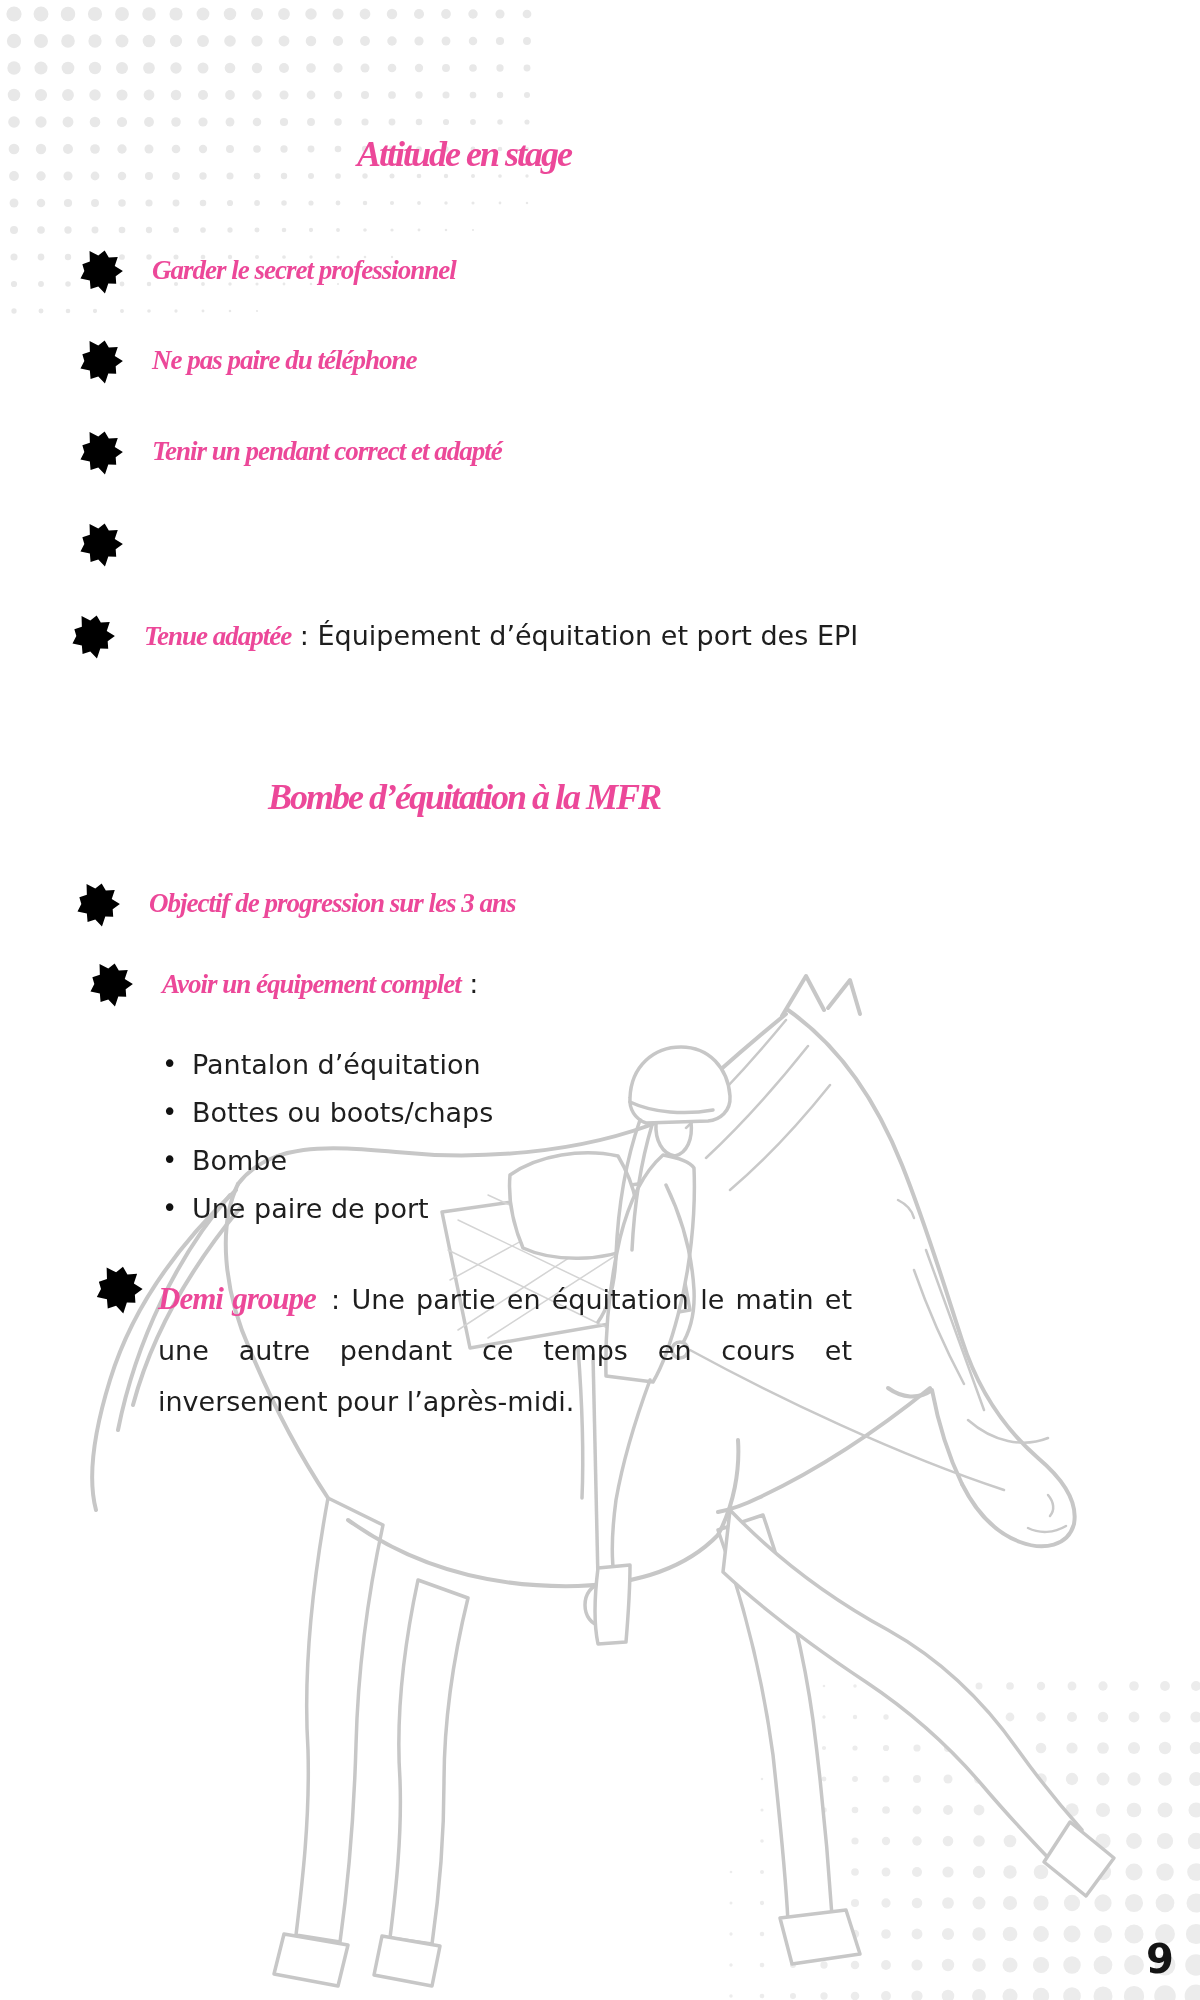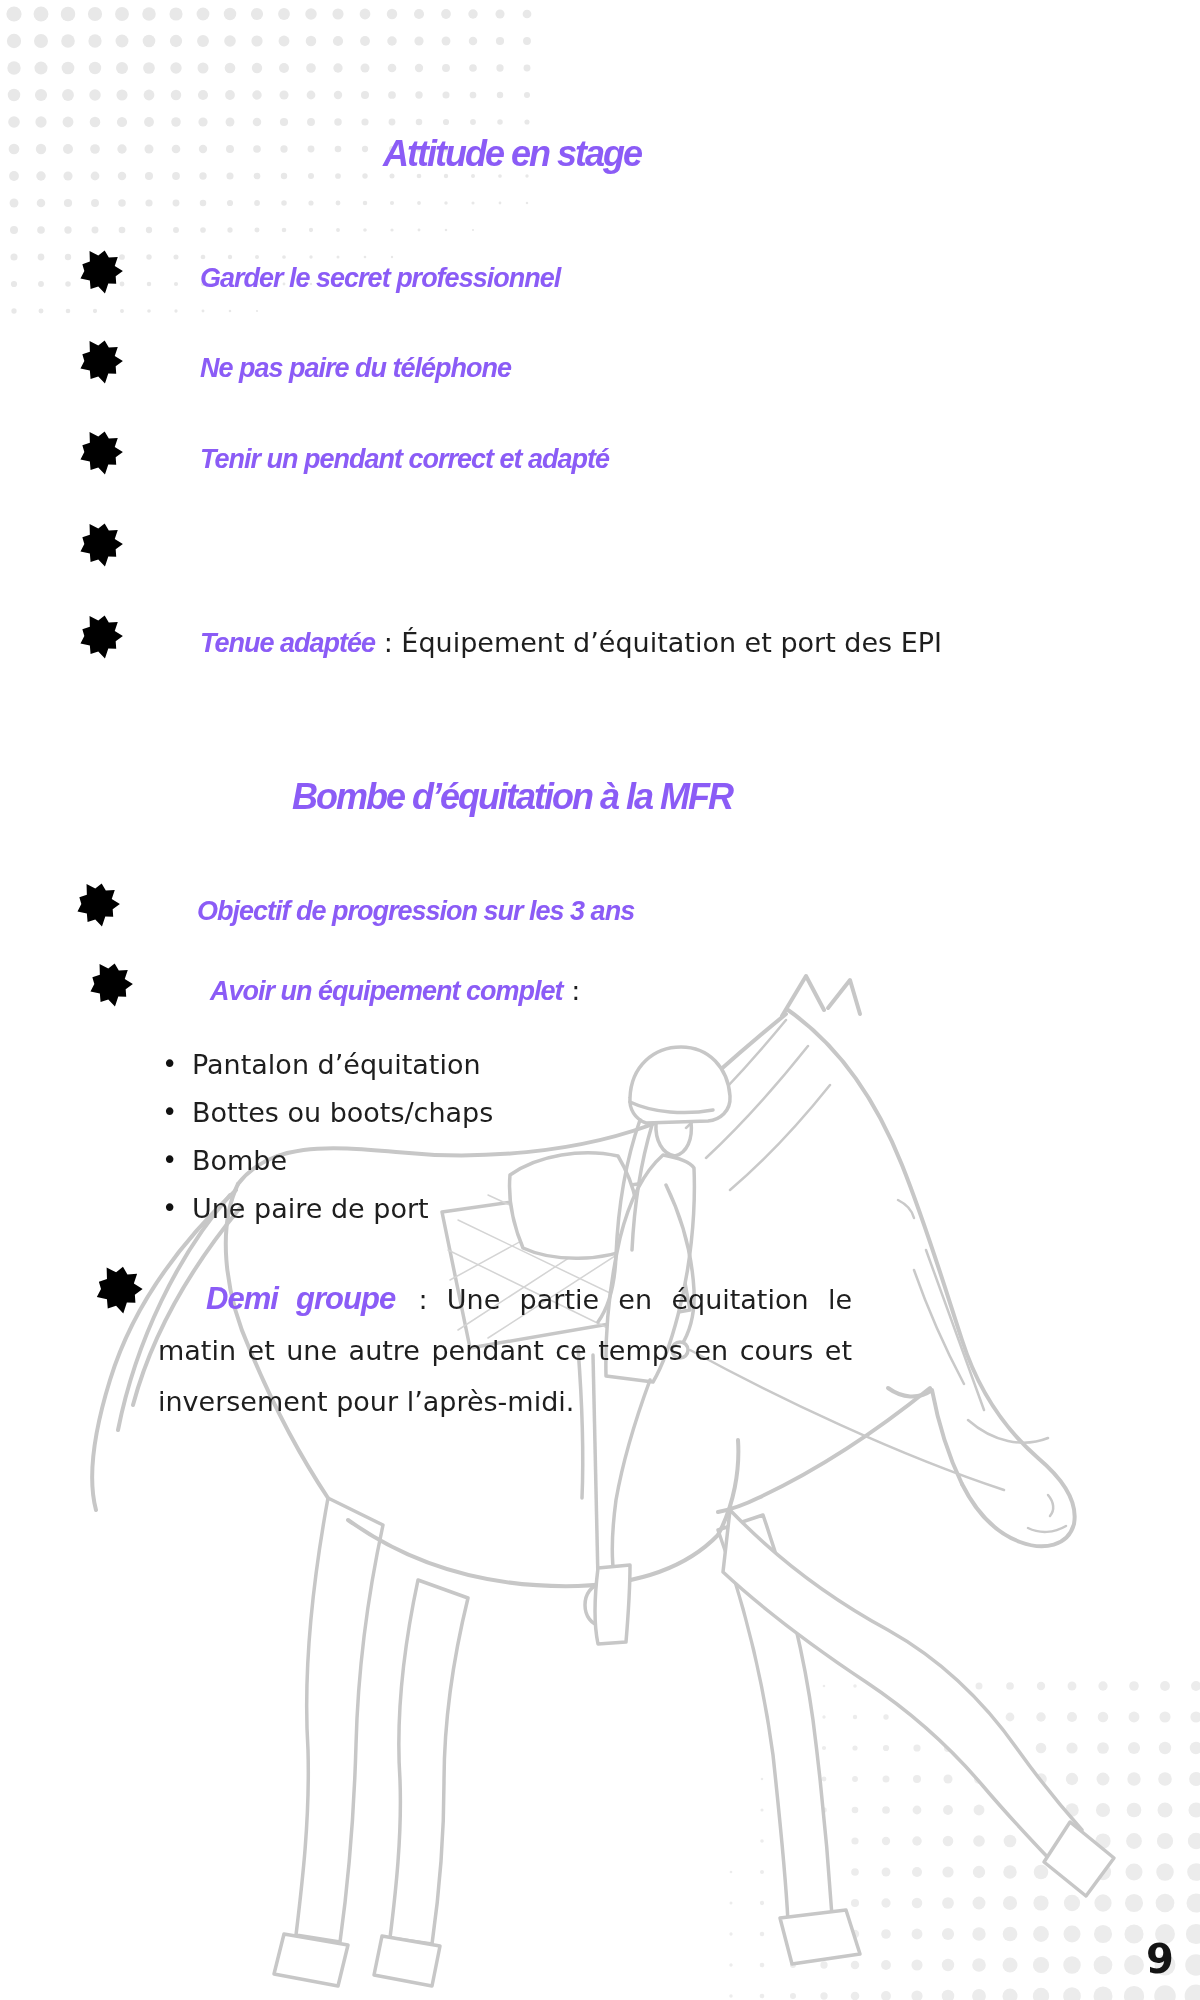--- a/index.html
+++ b/index.html
@@ -1,24 +1,24 @@
 <!DOCTYPE html>
 <html><head>
 <meta charset="utf-8">
 <style>
   html,body{margin:0;padding:0;background:#ffffff;}
   #page{position:relative;width:1200px;height:2000px;background:#ffffff;overflow:hidden;
         font-family:"DejaVu Sans",sans-serif;}
   svg{display:block;}
   .abs{position:absolute;}
   
-  .script{font-family:Liberation Sans, sans-serif;font-weight:bold;font-style:italic;
-          color:#8b5cf6;letter-spacing:-1px;padding-left:48px;}
+  .script{font-family:Liberation Serif, serif;font-weight:bold;font-style:italic;
+          color:#ec4899;letter-spacing:-1px;}
   .doc-title{width:928px;text-align:center;font-size:36px;letter-spacing:-2px;}
-  .bullet-row{display:flex;align-items:flex-end;gap:26px;}
+  .bullet-row{display:flex;align-items:center;gap:26px;}
   .bullet-row .txt{font-size:27px;line-height:1.25;white-space:nowrap;}
   .rest{font-family:"DejaVu Sans",sans-serif;font-weight:normal;font-style:normal;
         color:#1e1e1e;letter-spacing:0;}
   .splat{width:50px;height:50px;flex:0 0 auto;}
   
   .eq-list{left:162px;top:1040px;}
   .eq-item{display:flex;align-items:center;height:48px;color:#1e1e1e;font-size:27px;}
   .eq-item .dot{width:30px;font-size:26px;color:#111;}
   
   .para{left:158px;top:1273px;width:694px;font-size:27px;line-height:51px;
@@ -520,21 +520,21 @@
     <svg class="splat" viewBox="0 0 48 48">
         <use href="#splat-shape"></use>
       </svg>
     <span class="script txt">Tenir un pendant correct et adapté</span>
   </div>
   <div class="abs bullet-row" style="left:76px;top:519px">
     <svg class="splat" viewBox="0 0 48 48">
         <use href="#splat-shape"></use>
       </svg>
   </div>
-  <div class="abs bullet-row" style="left:76px;top:611px">
+  <div class="abs bullet-row" style="left:68px;top:611px">
     <svg class="splat" viewBox="0 0 48 48">
         <use href="#splat-shape"></use>
       </svg>
     <span class="txt"><span class="script">Tenue adaptée</span><span class="rest"> : Équipement d’équitation et port des EPI</span></span>
   </div>
 
   <div class="abs script doc-title" style="left:0;top:776px">Bombe d’équitation à la MFR</div>
 
   <div class="abs bullet-row" style="left:73px;top:879px">
     <svg class="splat" viewBox="0 0 48 48">

